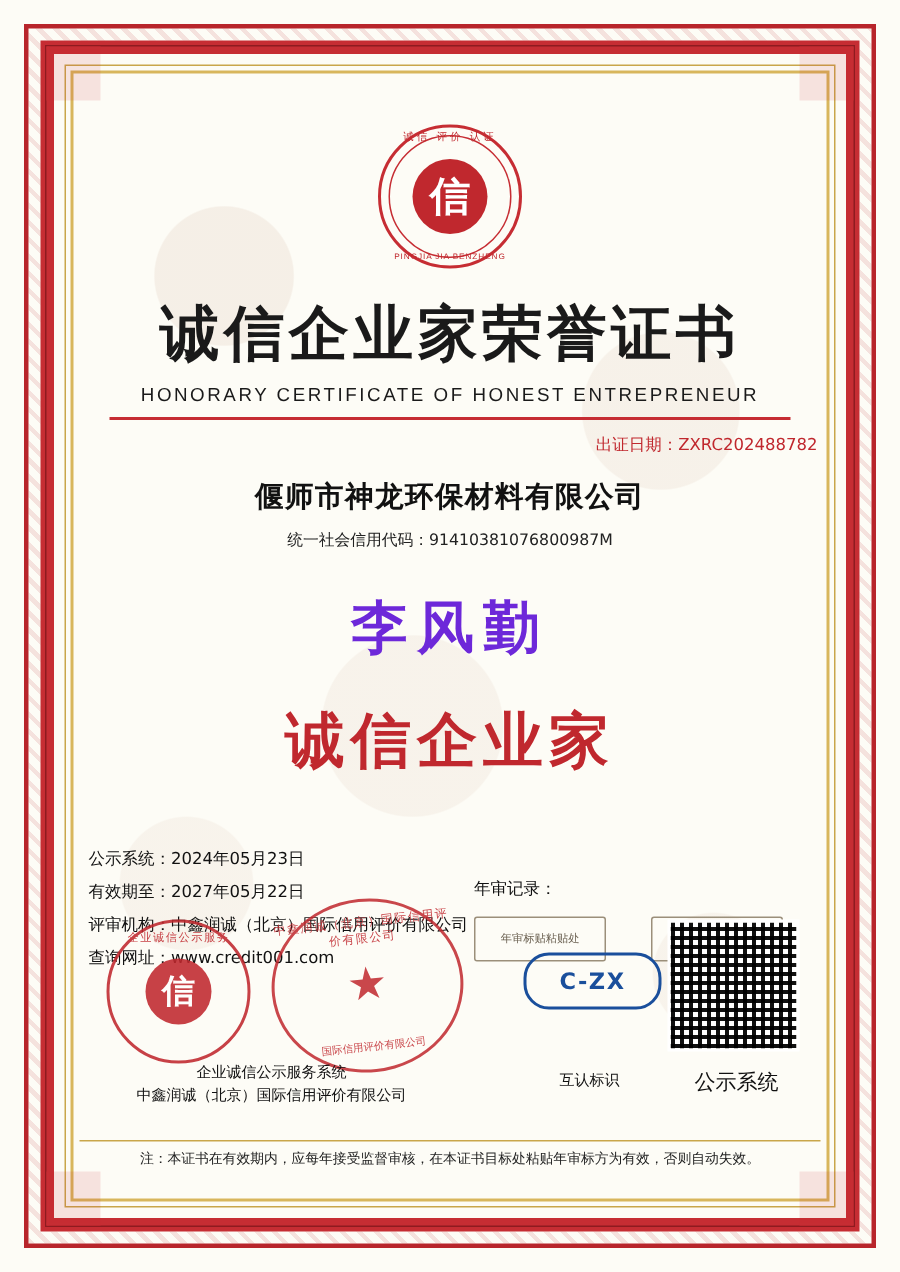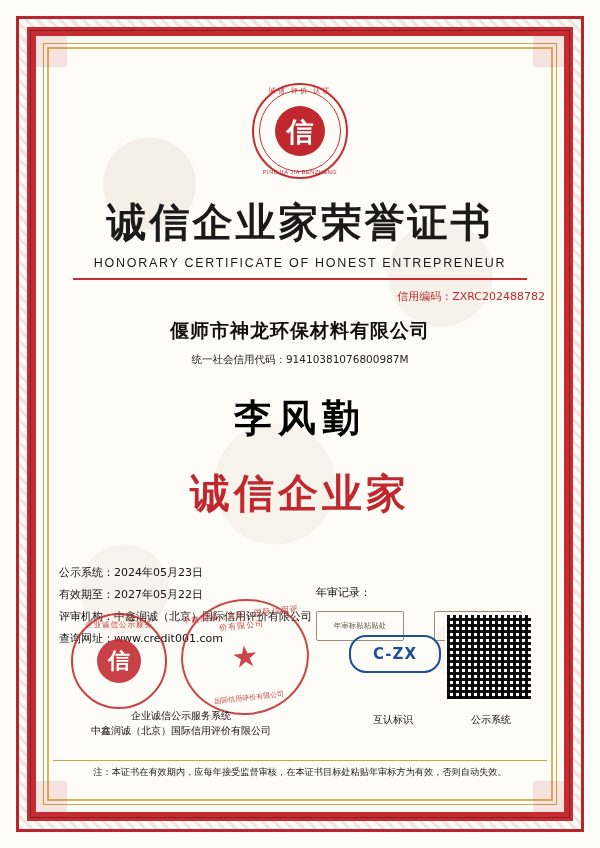--- a/index.html
+++ b/index.html
@@ -197,21 +197,21 @@
     font-size: 10.5px;
     color: #222;
     font-family: "DejaVu Sans", sans-serif;
   }
 
   .person {
     margin-top: 26px;
     font-size: 38px;
     font-weight: bold;
     letter-spacing: 6px;
-    color: #000000;
+    color: #6d28d9;
     font-family: "DejaVu Sans", sans-serif;
   }
   .award {
     margin-top: 22px;
     font-size: 40px;
     font-weight: bold;
     letter-spacing: 4px;
     color: #c0282e;
     font-family: "DejaVu Sans", sans-serif;
   }
@@ -382,21 +382,21 @@
     text-align: center;
     font-size: 10px;
     color: #111;
     font-family: Liberation Serif, serif;
   }
   .caption-qr {
     position: absolute;
     right: 8px; top: 100px;
     width: 104px;
     text-align: center;
-    font-size: 10px;
+    font-size: 14px;
     color: #111;
     font-family: Liberation Mono, monospace;
   }
 
   .note {
     position: absolute;
     left: 4px; right: 4px;
     bottom: 20px;
     text-align: center;
     font-size: 9.2px;
@@ -435,21 +435,21 @@
       <div class="emblem-top-text">诚信 评价 认证</div>
       <div class="emblem-core">信</div>
       <div class="emblem-bottom-text">PINGJIA JIA BENZHENG</div>
     </div>
 
     <div class="title-cn">诚信企业家荣誉证书</div>
     <div class="title-en">HONORARY CERTIFICATE OF HONEST ENTREPRENEUR</div>
     <div class="title-rule"></div>
 
     <div class="credit-no">
-      <span>信用编码：</span><span>ZXRC202488782</span>
+      <span>出证日期：</span><span>ZXRC202488782</span>
     </div>
 
     <div class="company">偃师市神龙环保材料有限公司</div>
     <div class="usci">
       <span>统一社会信用代码：</span><span>91410381076800987M</span>
     </div>
 
     <div class="person">李风勤</div>
     <div class="award">诚信企业家</div>
 

